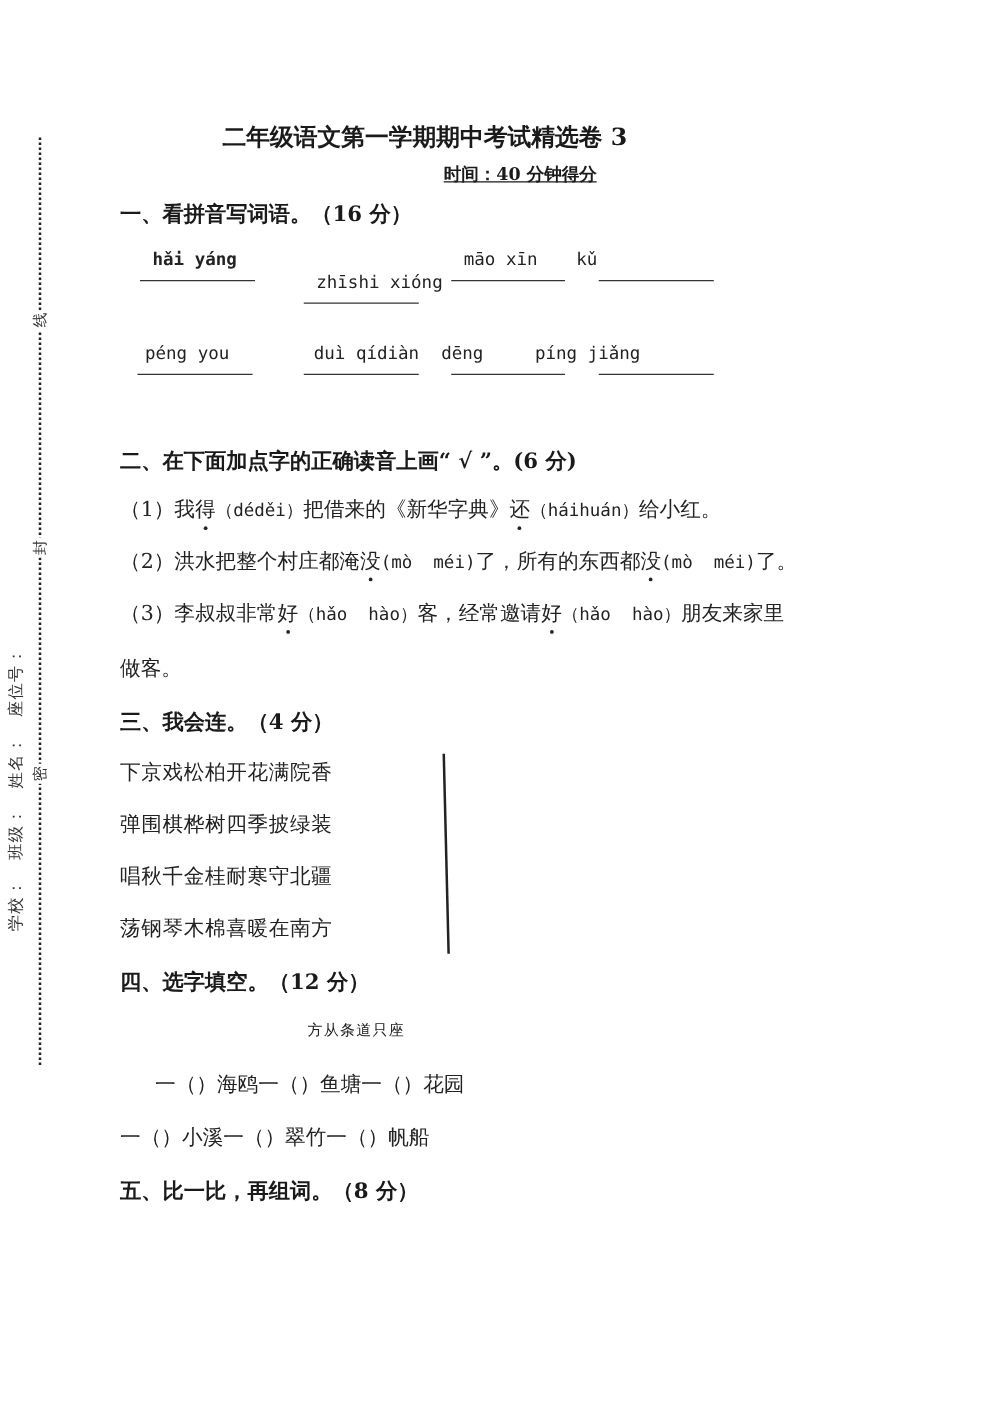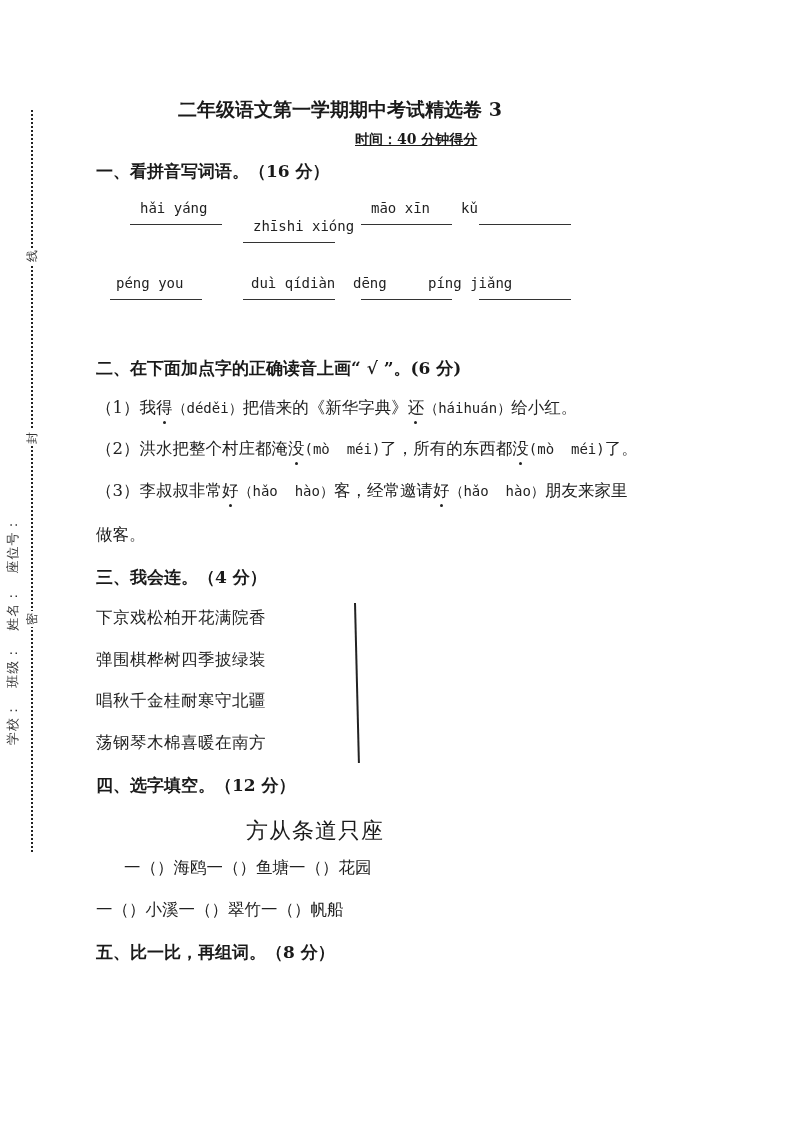--- a/index.html
+++ b/index.html
@@ -116,21 +116,21 @@
       left: 354px;
       top: 603px;
       width: 2px;
       height: 160px;
       background: #222;
       transform-origin: top left;
       transform: rotate(-1.4deg);
     }
 
     .word-bank {
-      font-size: 22px;
+      font-size: 12px;
       letter-spacing: 1px;
     }
   </style>
 </head>
 <body>
 
 <div class="binding-dots"></div>
 <div class="binding-mark" style="top:248px;">线</div>
 <div class="binding-mark" style="top:430px;">封</div>
 <div class="binding-mark" style="top:611px;">密</div>
@@ -141,21 +141,21 @@
   <span>座位号：</span>
 </div>
 
 <div class="abs title">
   <span class="title-inner">二年级语文第一学期期中考试精选卷 3</span>
 </div>
 <div class="abs subtitle">时间：40 分钟得分</div>
 
 <div class="abs section-heading" style="left:96px; top:160px;">一、看拼音写词语。（16 分）</div>
 
-<div class="pinyin-slot" style="left:130px; top:198px; width:92px;">
+<div class="pinyin-slot" style="left:112px; top:198px; width:92px;font-weight:bold;">
     <span class="txt">hǎi yáng</span>
   </div>
 <div class="pinyin-slot" style="left:243px; top:216px; width:92px;">
     <span class="txt">zhīshi xióng</span>
   </div>
 <div class="pinyin-slot" style="left:361px; top:198px; width:91px;">
     <span class="txt">māo xīn</span>
   </div>
 <div class="pinyin-slot" style="left:479px; top:198px; width:92px; border-bottom:1.5px solid #333;">
     <span class="txt" style="left:-18px;">kǔ</span>

